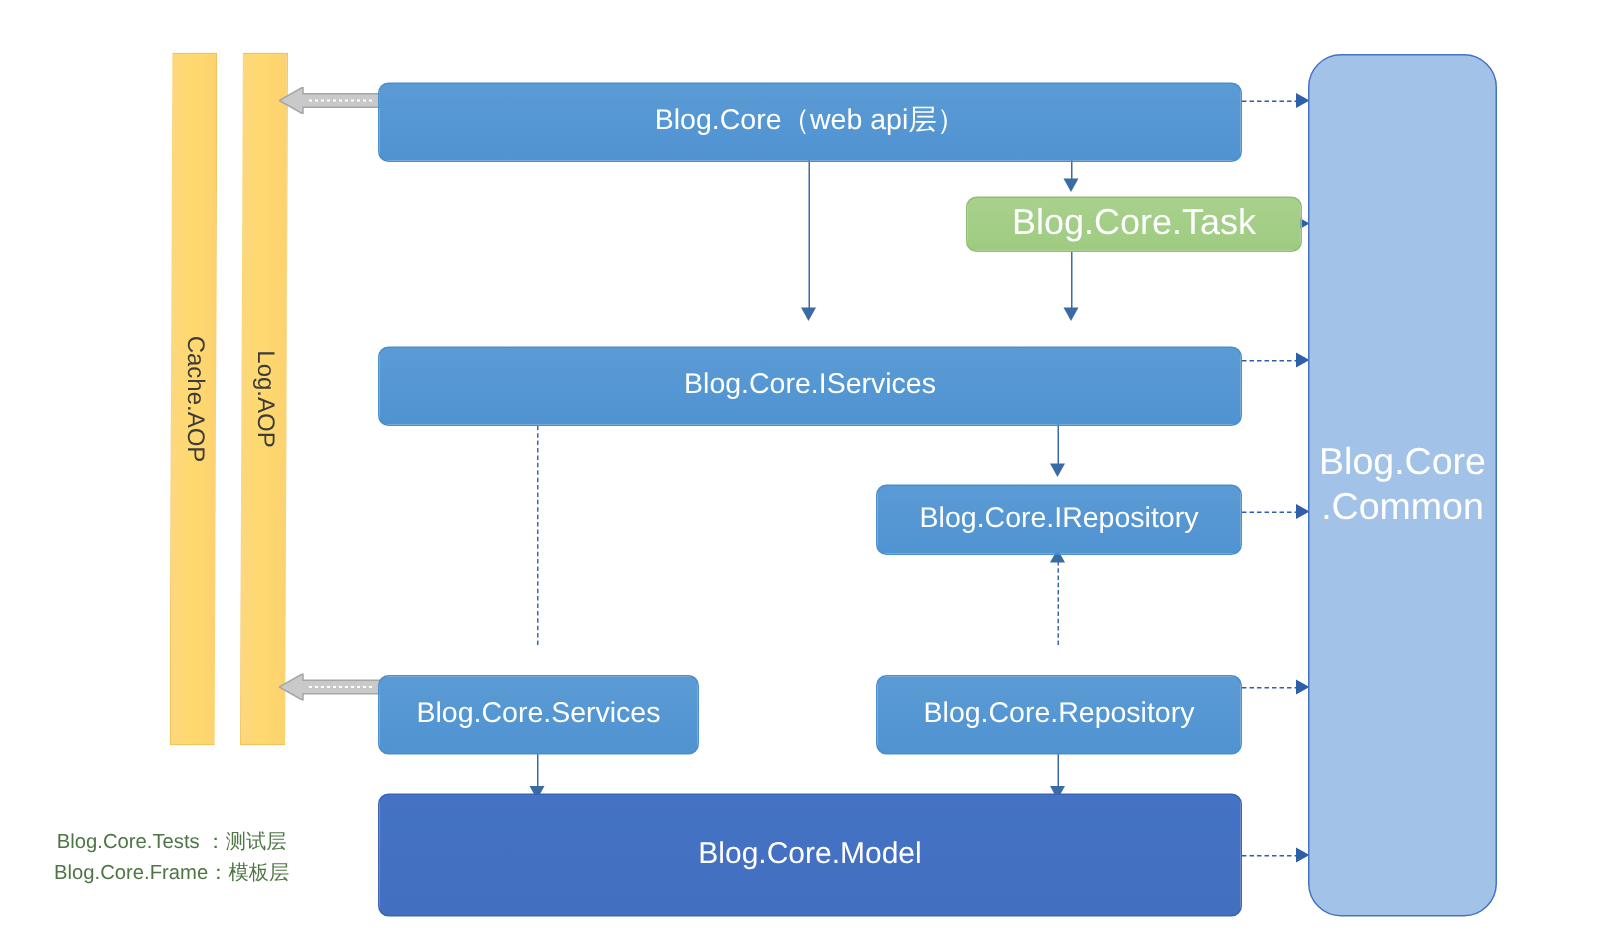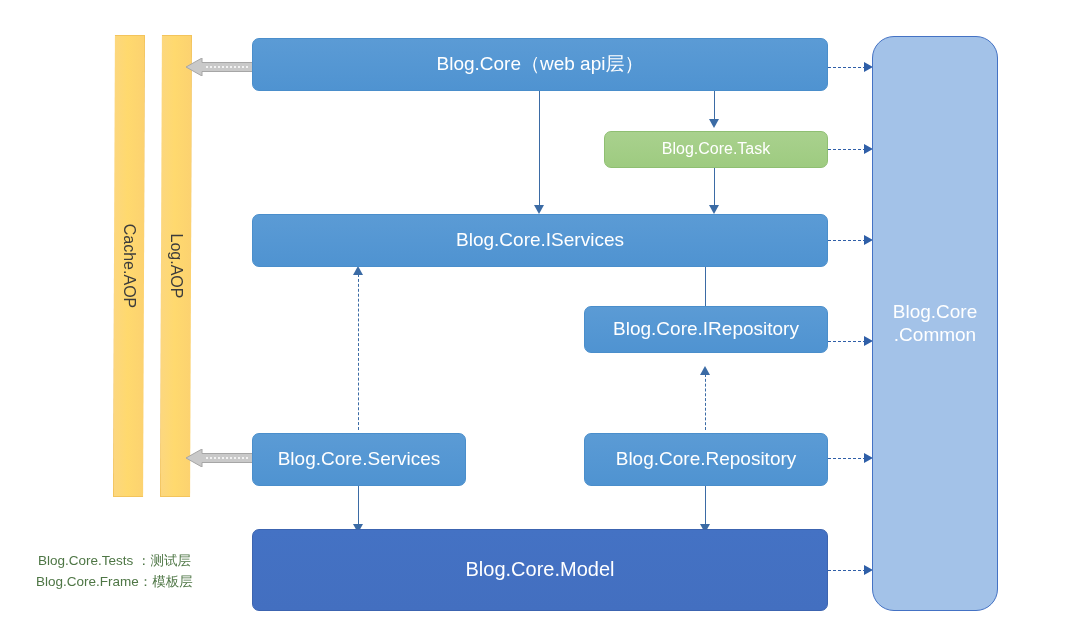--- a/index.html
+++ b/index.html
@@ -21,36 +21,38 @@
     color:#ffffff;
     border-radius:7px;
     line-height:1.18;
     white-space:pre-line;
     z-index:4;
   }
   .node.blue{
     background:linear-gradient(180deg,#5b9bd5 0%,#4f93d1 100%);
     border:1px solid #4a8ecb;
     font-size:19px;
+    margin-top:17px;
   }
   .node.darkblue{
     background:linear-gradient(180deg,#4472c4 0%,#436fc0 100%);
     border:1px solid #3c64b0;
     font-size:20px;
   }
   .node.green{
     background:linear-gradient(180deg,#a9d18e 0%,#9ecb80 100%);
     border:1px solid #8fbf72;
-    font-size:16px;
+    font-size:24px;
+    margin-left:40px;
   }
   .node.lightblue{
     background:#a3c2e8;
     border:1px solid #4472c4;
     border-radius:22px;
-    font-size:19px;
+    font-size:25px;
     color:#ffffff;
   }
 
   
   .ribbon{
     position:absolute;
     background:linear-gradient(90deg,#fcd77f 0%,#ffd96e 45%,#fcd270 100%);
     border:1px solid #f3c45c;
     z-index:2;
   }

